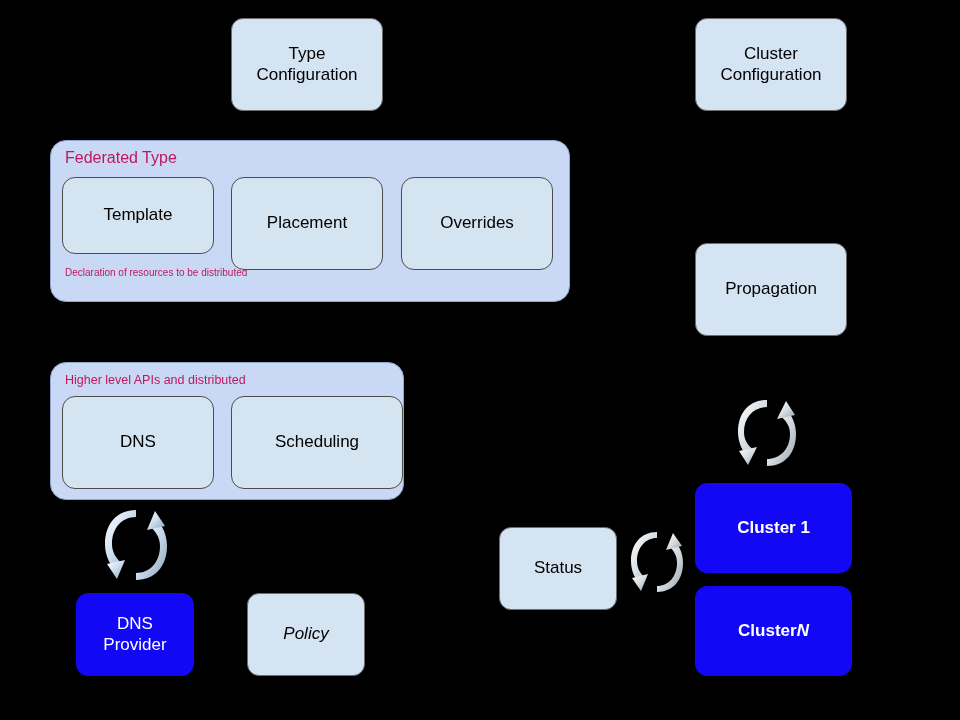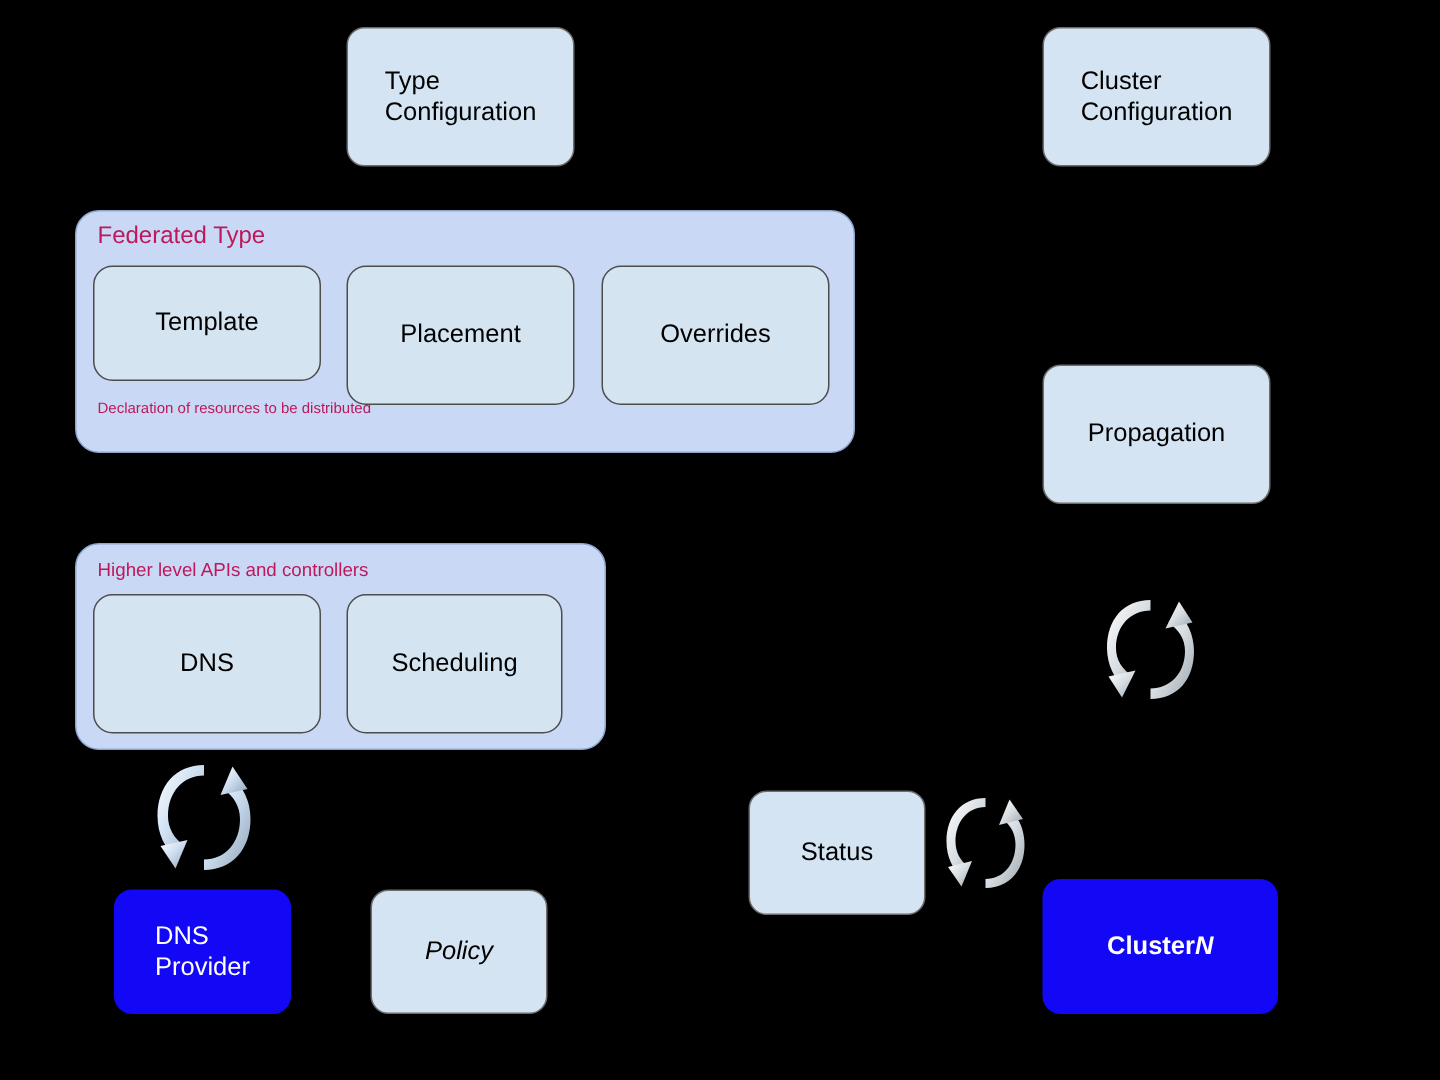--- a/index.html
+++ b/index.html
@@ -17,20 +17,21 @@
     font-family: "Liberation Sans", "DejaVu Sans", sans-serif;
   }
 
   
   .node {
     position: absolute;
     box-sizing: border-box;
     display: flex;
     align-items: center;
     justify-content: center;
+    text-align: center;
     line-height: 1.18;
     color: #000000;
     border: 1px solid #6c6c6c;
     border-radius: 12px;
     background: #d4e4f2;
     font-size: 17px;
     white-space: pre-line;
   }
 
   
@@ -134,40 +135,41 @@
     <div class="panel-label" style="left:14px; top:126px; font-size:10px;">Declaration of resources to be distributed</div>
   </div>
 
   <div class="node card" style="left:62px; top:177px; width:152px; height:77px;">Template</div>
 
   <div class="node card" style="left:401px; top:177px; width:152px; height:93px;">Overrides</div>
 
   <div class="node card" style="left:231px; top:177px; width:152px; height:93px;">Placement</div>
 
   <div class="panel" style="left:50px; top:362px; width:354px; height:138px;">
-    <div class="panel-label" style="left:14px; top:10px; font-size:12.5px;">Higher level APIs and controllers</div>
+    <div class="panel-label" style="left:14px; top:10px; font-size:12.5px;">Higher level APIs and distributed</div>
   </div>
 
   <div class="node card" style="left:62px; top:396px; width:152px; height:93px;">DNS</div>
 
-  <div class="node card" style="left:231px; top:396px; width:144px; height:93px;">Scheduling</div>
+  <div class="node card" style="left:231px; top:396px; width:172px; height:93px;">Scheduling</div>
 
   <div class="node" style="left:231px; top:18px; width:152px; height:93px;">Type
 Configuration</div>
 
   <div class="node" style="left:695px; top:18px; width:152px; height:93px;">Cluster
 Configuration</div>
 
   <div class="node" style="left:695px; top:243px; width:152px; height:93px;">Propagation</div>
 
   <div class="node" style="left:499px; top:527px; width:118px; height:83px;">Status</div>
 
   <div class="node" style="left:247px; top:593px; width:118px; height:83px;font-style:italic;">Policy</div>
 
   <div class="node blue" style="left:76px; top:593px; width:118px; height:83px;">DNS
 Provider</div>
 
+  <div class="node blue bold" style="left:695px; top:483px; width:157px; height:90px;">Cluster 1</div>
 
   <div class="node blue bold" style="left:695px; top:586px; width:157px; height:90px;">
     <span>Cluster </span><span class="italic">N</span>
   </div>
 
 </div>
 
 </body></html>

